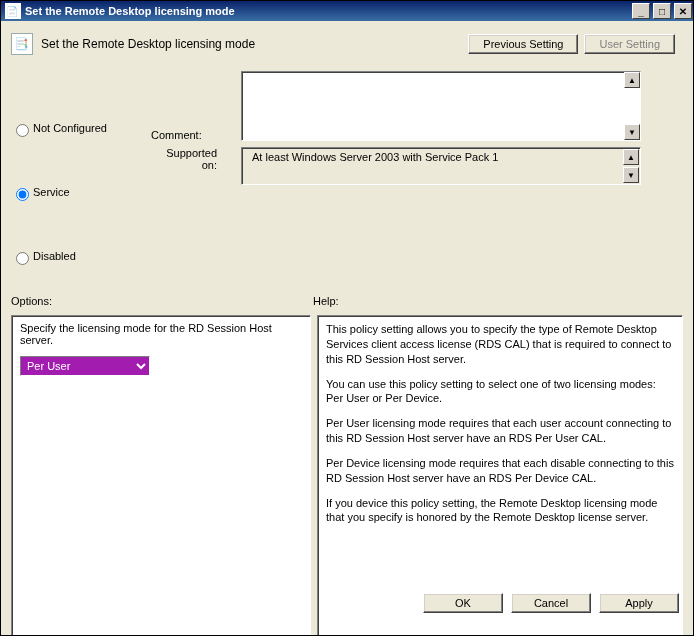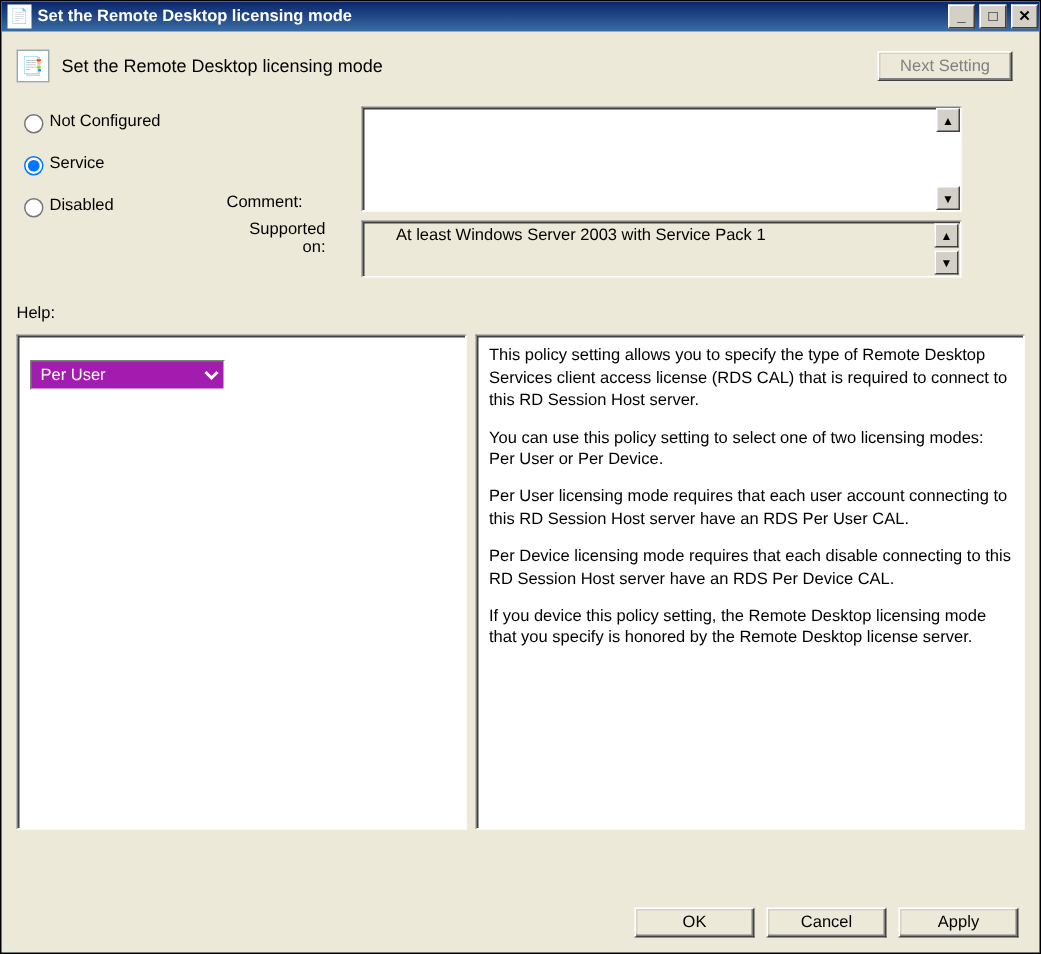--- a/index.html
+++ b/index.html
@@ -61,21 +61,21 @@
     border-top-color:#fff;border-left-color:#fff;
     box-shadow: inset -1px -1px 0 #808080, inset 1px 1px 0 #D4D0C8;
     padding: 3px 14px;
     font: inherit;
     cursor:default;
     min-width:80px;
   }
   button.classic:disabled { color:#808080; }
   .config-row { display:flex; gap:20px; align-items:flex-start; margin-top:6px;}
   .radios { width:120px; padding-top:2px;}
-  .radios label { display:block; margin-bottom:12px; }
+  .radios label { display:block; margin-bottom:12px;margin-top:48px; }
   .radios input { margin-right:4px; vertical-align:middle;}
   .comment-block { flex:1; }
   .field-label { display:inline-block; width:90px; vertical-align:top; color:#000;}
   .textarea-wrap {
     display:inline-block; vertical-align:top;
     width: 400px;
     position:relative;
   }
   textarea.sunken, .sunken-box {
     width:100%;
@@ -94,21 +94,21 @@
     display:flex;align-items:center;justify-content:center;
     font-size:8px;
   }
   .supported-row { margin-top:6px; display:flex; align-items:flex-start;}
   .supported-box {
     width:400px; height:38px; position:relative;
     background:#ECE9D8;
     border:1px solid #808080;
     border-right-color:#fff;border-bottom-color:#fff;
     box-shadow: inset 1px 1px 0 #404040;
-    padding:3px 18px 3px 22px;
+    padding:3px 18px 3px 10px;
   }
   .section-labels { display:flex; margin-top:18px; }
   .section-labels div:first-child { width:302px; }
   .panes { display:flex; gap:6px; margin-top:8px; }
   .pane {
     border:1px solid #808080;
     border-right-color:#fff;border-bottom-color:#fff;
     box-shadow: inset 1px 1px 0 #404040;
     background:#fff;
     height:330px;
@@ -120,21 +120,21 @@
   .help p { margin:0 0 10px 0;}
   select.sunken-select {
     font:inherit;
     background:#a21caf; color:#fff;
     border:1px solid #808080;
     border-right-color:#fff;border-bottom-color:#fff;
     width:130px; height:20px; padding:1px 2px;
     margin-top:10px;
   }
   .bottom-buttons {
-    position:absolute; right:14px; bottom:10px;
+    position:absolute; right:14px; bottom:22px;
     display:flex; gap:8px;
   }
 </style>
 </head>
 <body>
 
 <div class="titlebar">
   <span class="icon">📄</span>
   <span>Set the Remote Desktop licensing mode</span>
   <span class="spacer"></span>
@@ -142,21 +142,22 @@
   <span class="sysbtn">□</span>
   <span class="sysbtn">✕</span>
 </div>
 
 <div class="content">
 
   <div class="header-row">
     <span class="bigicon">📑</span>
     <span class="title">Set the Remote Desktop licensing mode</span>
     <div class="navbtns">
-      <button class="classic" disabled="">Next Setting</button>
+      <button class="classic">Previous Setting</button>
+      <button class="classic" disabled="">User Setting</button>
     </div>
   </div>
 
   <div class="config-row">
     <div class="radios">
       <label><input type="radio" name="st" style=""><span>Not Configured</span></label>
       <label><input type="radio" name="st" checked="" style=""><span>Service</span></label>
       <label><input type="radio" name="st" style=""><span>Disabled</span></label>
     </div>
     <div class="comment-block">
@@ -174,25 +175,27 @@
           <span>At least Windows Server 2003 with Service Pack 1</span>
           <div class="scroll-btn-v" style="top:1px;">▲</div>
           <div class="scroll-btn-v" style="bottom:1px;">▼</div>
           
         </div>
       </div>
     </div>
   </div>
 
   <div class="section-labels">
+    <div>Options:</div>
     <div>Help:</div>
   </div>
 
   <div class="panes">
     <div class="pane options">
+      <div>Specify the licensing mode for the RD Session Host server.</div>
       <select class="sunken-select">
         <option selected="">Per User</option>
       </select>
     </div>
     <div class="pane help">
       <p>This policy setting allows you to specify the type of Remote Desktop Services client access license (RDS CAL) that is required to connect to this RD Session Host server.</p>
       <p>You can use this policy setting to select one of two licensing modes: Per User or Per Device.</p>
       <p>Per User licensing mode requires that each user account connecting to this RD Session Host server have an RDS Per User CAL.</p>
       <p>Per Device licensing mode requires that each disable connecting to this RD Session Host server have an RDS Per Device CAL.</p>
       <p>If you device this policy setting, the Remote Desktop licensing mode that you specify is honored by the Remote Desktop license server.</p>

